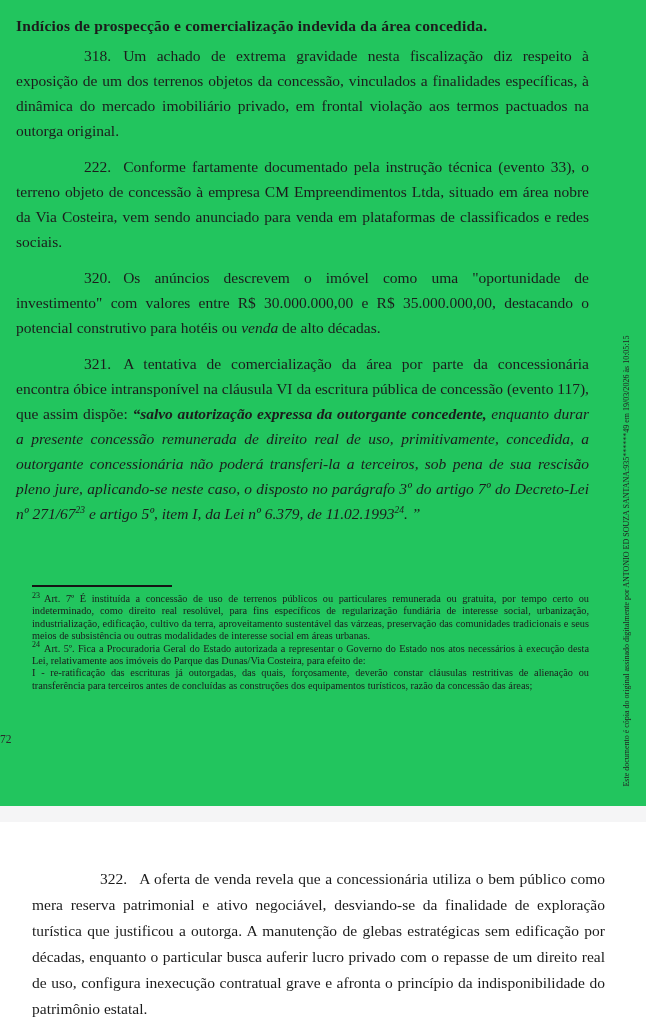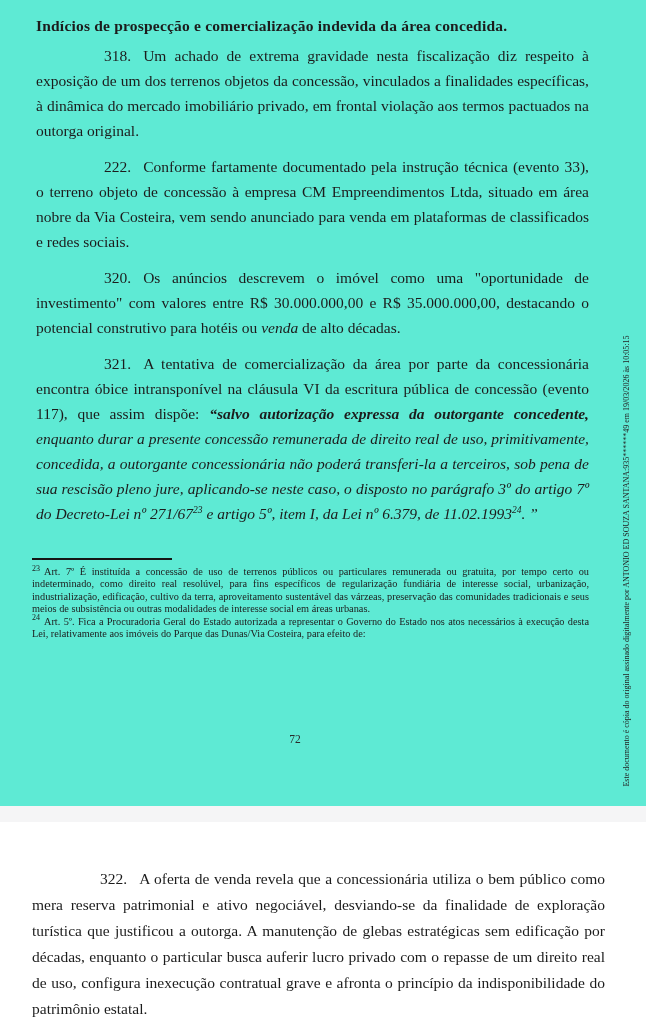--- a/index.html
+++ b/index.html
@@ -10,22 +10,22 @@
     position:relative;
     font-family:"Liberation Serif", serif;
     color:#1c1c1c;
   }
   .viewport { position:absolute; inset:0; }
 
   
   .page1 {
     position:relative;
     height:806px;
-    background:#5eead4;
-    padding:15px 57px 0 36px;
+    background:#22c55e;
+    padding:15px 57px 0 16px;
     box-sizing:border-box;
   }
   h1.heading {
     font-size:15.5px;
     line-height:21px;
     font-weight:bold;
     margin:0 0 7px 0;
     letter-spacing:0.2px;
   }
   p.bp {
@@ -37,39 +37,38 @@
   }
   .pnum { padding-right:12px; }
   .bi { font-style:italic; font-weight:bold; }
   .it { font-style:italic; }
   sup.ref { font-size:9.5px; font-style:italic; line-height:0; }
 
   
   .footnotes {
     position:absolute;
     left:32px; right:57px;
-    top:558px;
+    top:585px;
   }
   .fn-rule {
     width:140px; height:2px;
     background:#151515;
     margin-bottom:6px;
   }
   .footnotes p {
     font-size:10.3px;
     line-height:12.4px;
     text-align:justify;
     margin:0;
   }
   .footnotes sup { font-size:8px; line-height:0; padding-right:4px; }
 
   .pageno {
     position:absolute;
     top:733px; left:0; right:56px;
-    text-align:center;
     font-size:11.5px;
     color:#2a2a2a;
   }
 
   
   .page-gap {
     position:absolute;
     top:806px; left:0;
     width:646px; height:16px;
     background:#f5f5f6;
@@ -125,20 +124,21 @@
     </p>
 
     <div class="footnotes">
       <div class="fn-rule"></div>
       <p>
         <sup>23</sup><span>Art. 7º É instituída a concessão de uso de terrenos públicos ou particulares remunerada ou gratuita, por tempo certo ou indeterminado, como direito real resolúvel, para fins específicos de regularização fundiária de interesse social, urbanização, industrialização, edificação, cultivo da terra, aproveitamento sustentável das várzeas, preservação das comunidades tradicionais e seus meios de subsistência ou outras modalidades de interesse social em áreas urbanas.</span>
       </p>
       <p>
         <sup>24</sup><span>Art. 5º. Fica a Procuradoria Geral do Estado autorizada a representar o Governo do Estado nos atos necessários à execução desta Lei, relativamente aos imóveis do Parque das Dunas/Via Costeira, para efeito de:</span>
       </p>
+      <p>I - re-ratificação das escrituras já outorgadas, das quais, forçosamente, deverão constar cláusulas restritivas de alienação ou transferência para terceiros antes de concluídas as construções dos equipamentos turísticos, razão da concessão das áreas;</p>
     </div>
 
     <div class="pageno">72</div>
   </div>
 
   <div class="page-gap"></div>
 
   <div class="page2">
     <p class="bp">
       <span class="pnum">322.</span><span>A oferta de venda revela que a concessionária utiliza o bem público como mera reserva patrimonial e ativo negociável, desviando-se da finalidade de exploração turística que justificou a outorga. A manutenção de glebas estratégicas sem edificação por décadas, enquanto o particular busca auferir lucro privado com o repasse de um direito real de uso, configura inexecução contratual grave e afronta o princípio da indisponibilidade do patrimônio estatal.</span>

